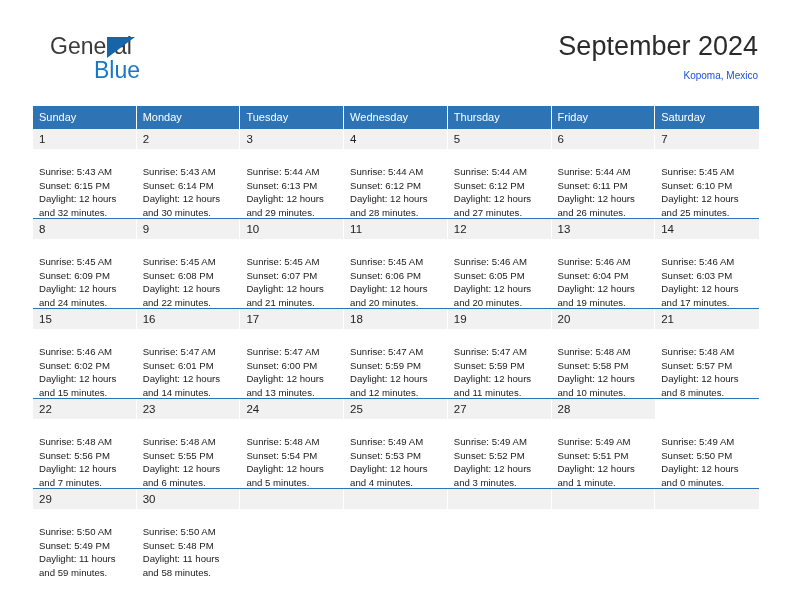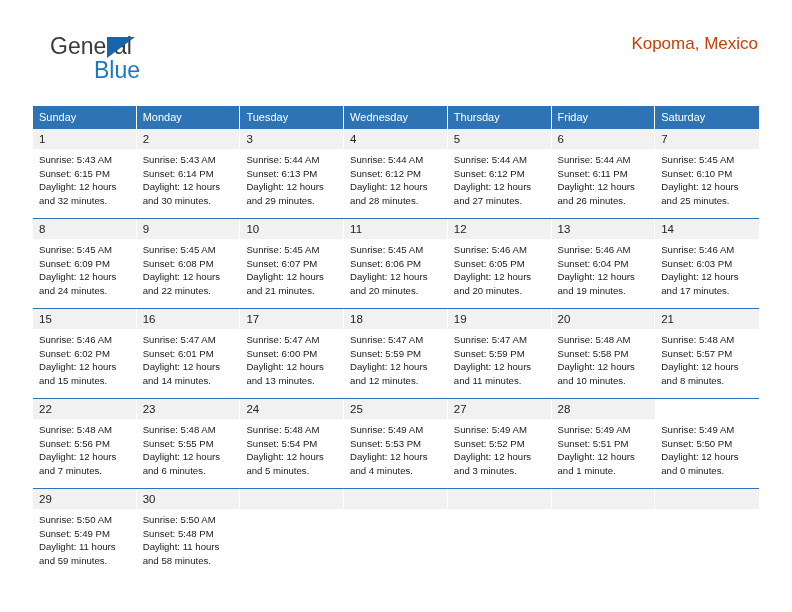--- a/index.html
+++ b/index.html
@@ -73,23 +73,23 @@
   .cal-title {
     font-size: 27px;
     line-height: 32px;
     color: #2b2b2b;
     font-weight: normal;
     margin: 0;
     white-space: nowrap;
   }
   .cal-subtitle {
     margin: 6px 0 0 0;
-    font-size: 17px;
+    font-size: 10px;
     line-height: 16px;
-    color: #c2410c;
+    color: #1d4ed8;
     white-space: nowrap;
   }
 
   
   .calendar {
     position: absolute;
     left: 33px;
     top: 106px;
     width: 726px;
   }
@@ -136,41 +136,42 @@
 
   .detail-row {
     display: flex;
     width: 100%;
     background: #ffffff;
     height: 69px;
   }
   .detail {
     width: 103.71px;
     box-sizing: border-box;
-    padding: 4px 5px 0 6px;
+    padding: 16px 5px 0 6px;
     font-size: 9.6px;
     line-height: 13.6px;
     color: #1a1a1a;
   }
   .detail .line { white-space: nowrap; }
 </style>
 </head>
 <body>
 
 <div class="page">
 
   <div class="top-bar">
 
     <div class="brand">
       <span class="brand-general">General</span>
       <span class="brand-triangle"></span>
       <span class="brand-blue">Blue</span>
     </div>
 
     <div class="title-wrap">
+      <h1 class="cal-title">September 2024</h1>
       <p class="cal-subtitle">Kopoma, Mexico</p>
     </div>
 
   </div>
 
   <div class="calendar">
 
     <div class="weekday-row">
       <div class="weekday">Sunday</div>
       <div class="weekday">Monday</div>

